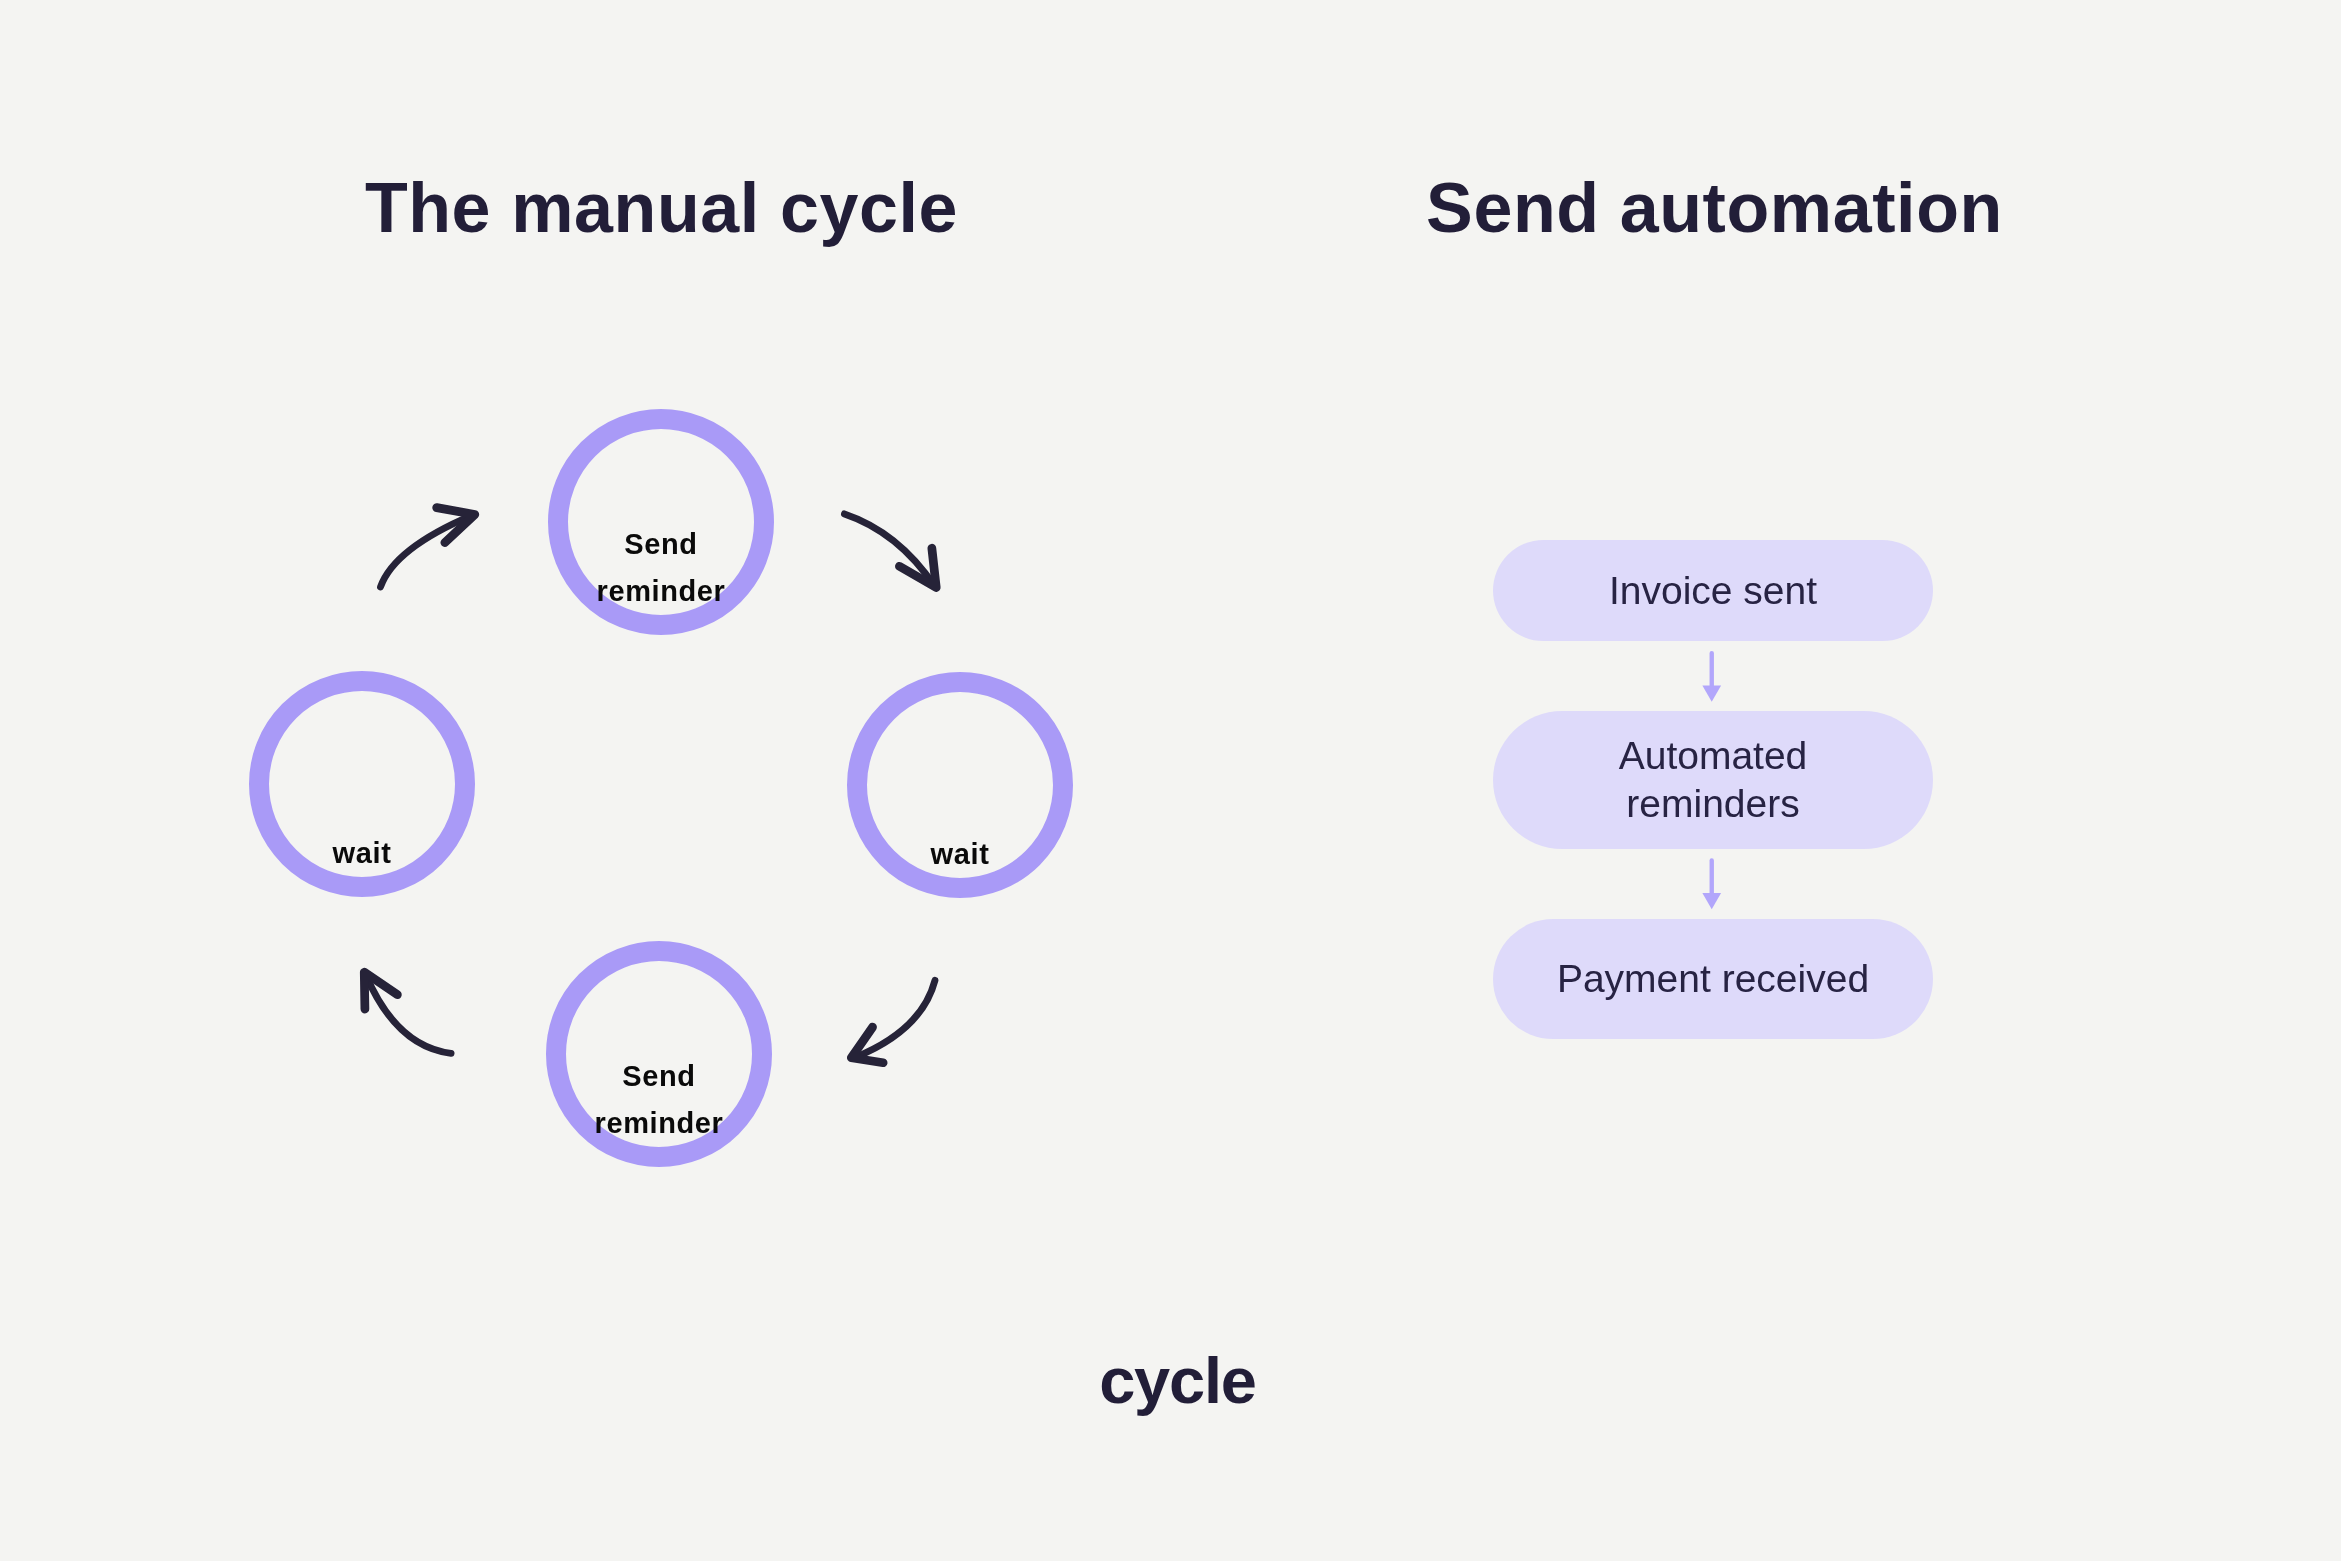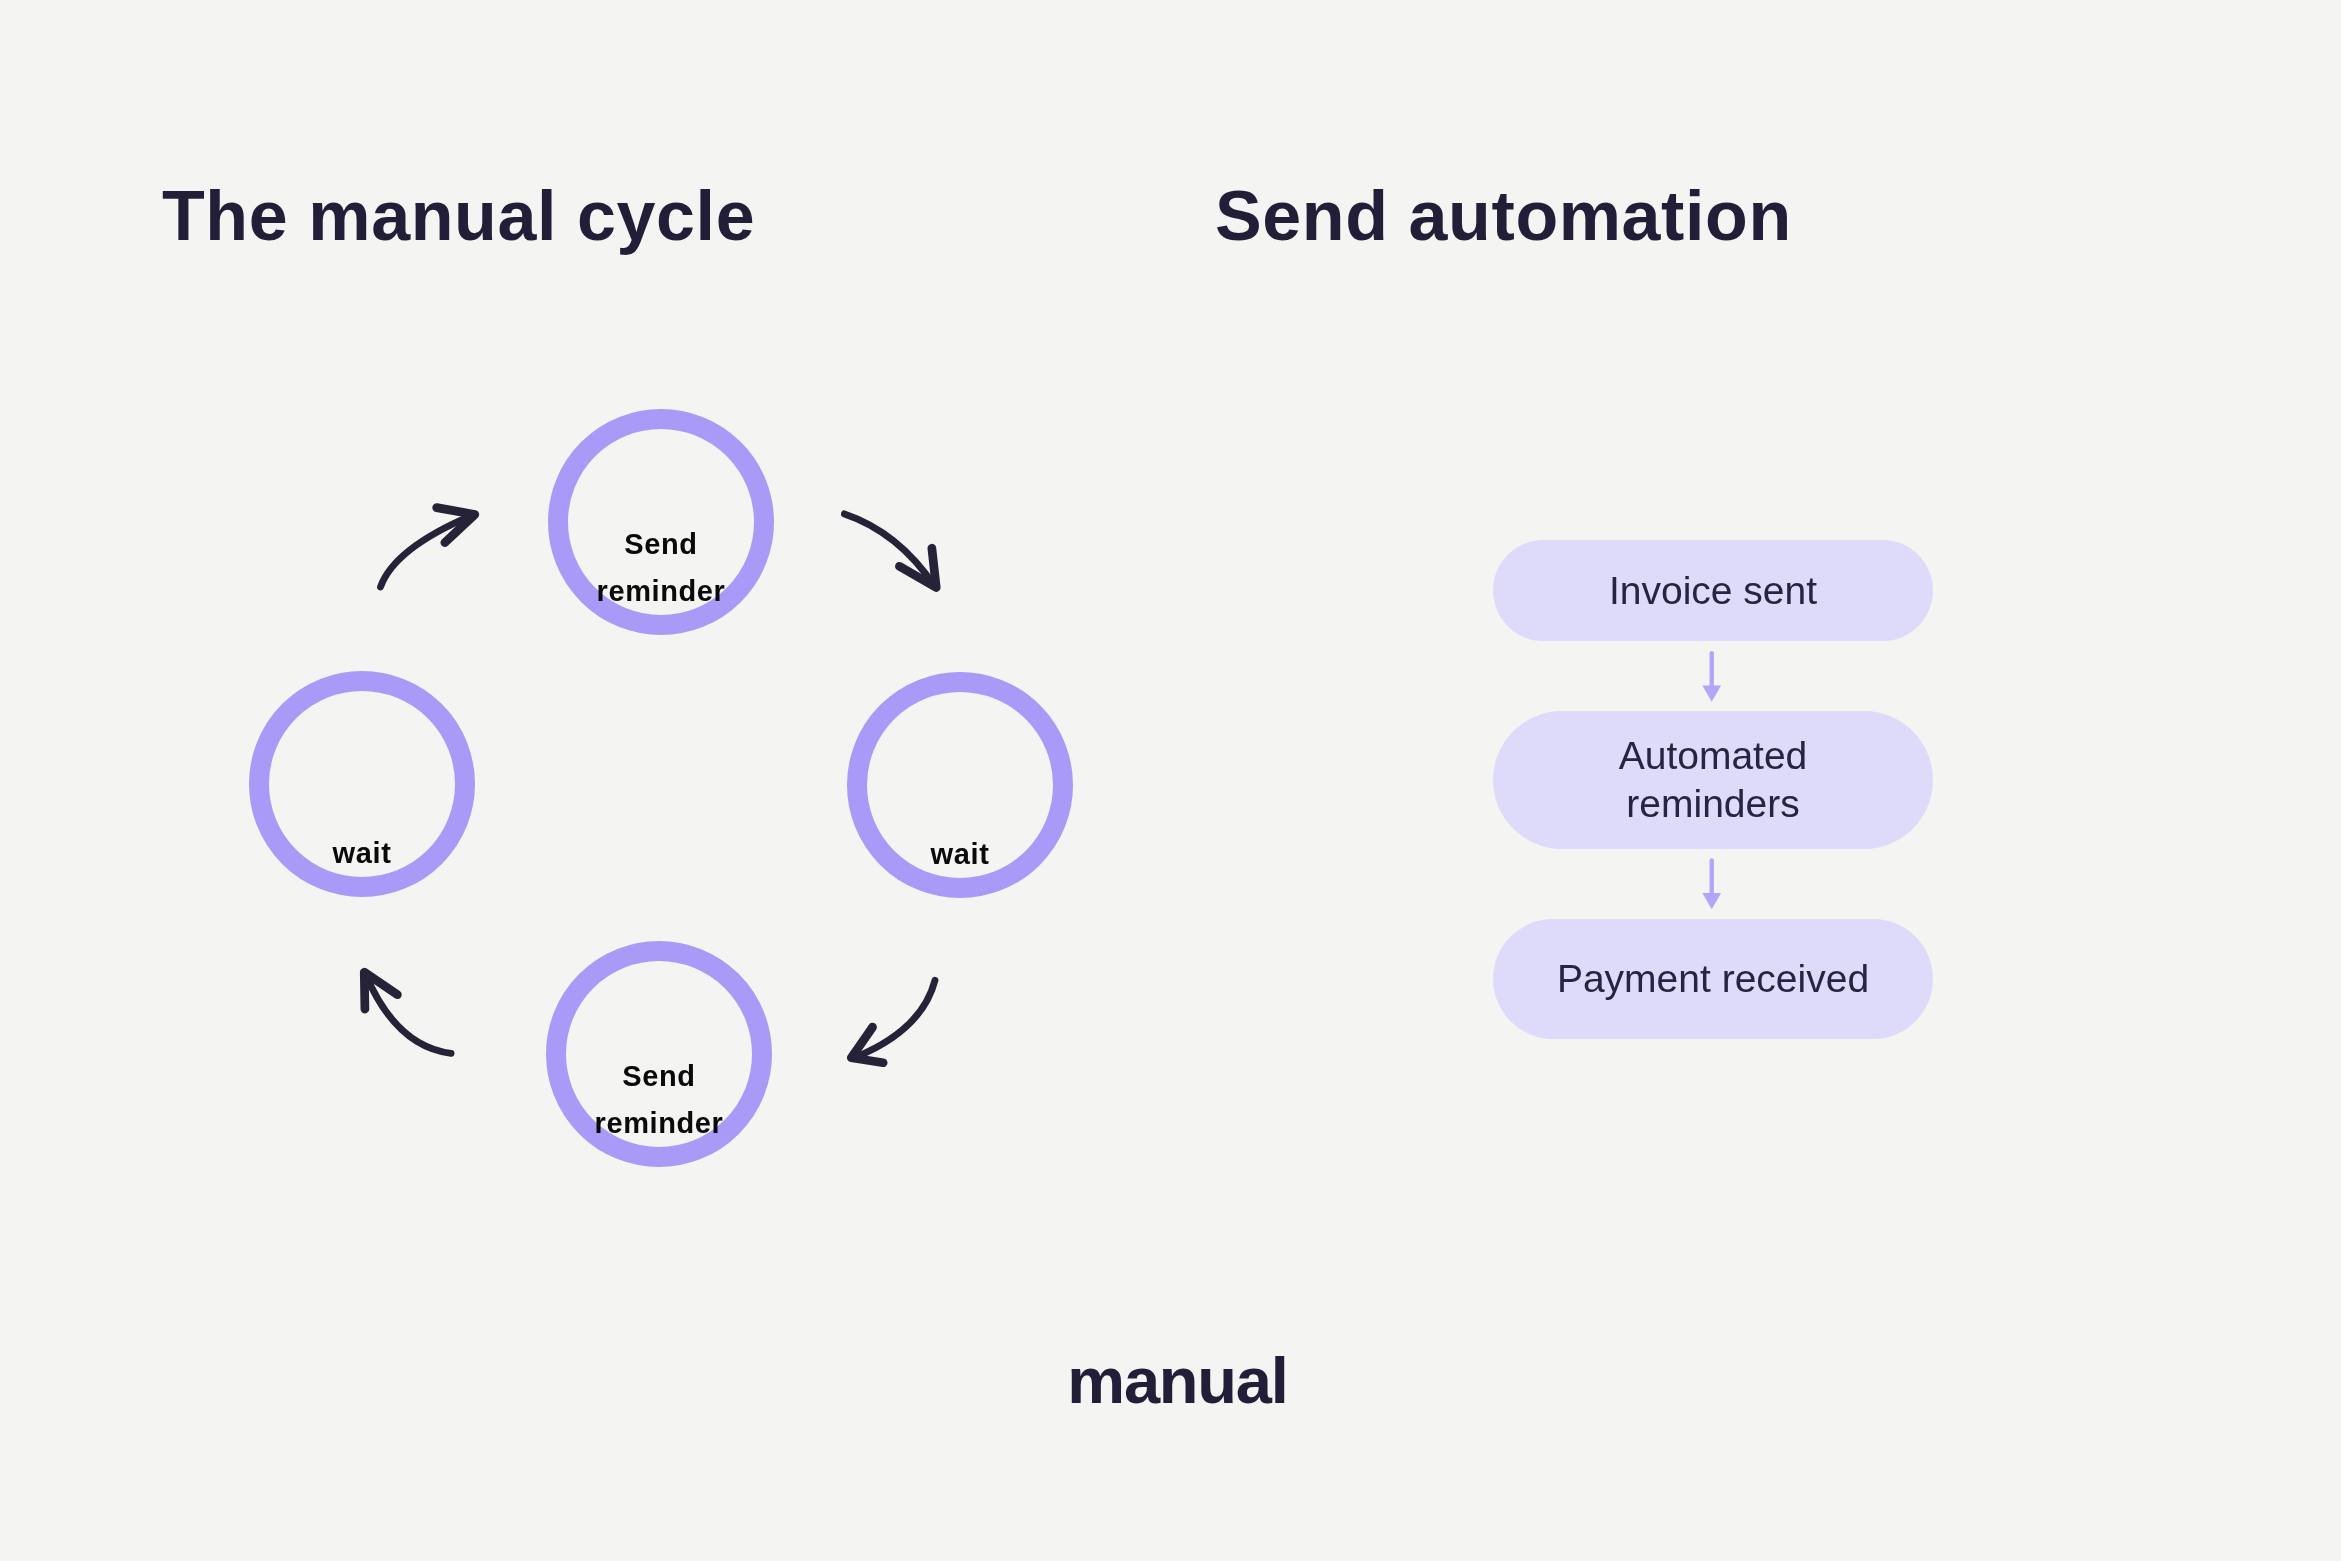--- a/index.html
+++ b/index.html
@@ -1,21 +1,21 @@
 <!DOCTYPE html>
 <html style="--c-background: #f4f4f2; --c-ring: #a99af7; --c-pill: #dedafa; --c-handArrow: #262338; --c-flowArrow: #b2a6fb; --c-title: #221e38; --c-label: #0a0a0a; --c-pillText: #272343;font-size:10px"><head>
 <meta charset="utf-8">
 <style>
   html,body{margin:0;padding:0;}
   body{font-family:"Liberation Sans", sans-serif;}
   .canvas{position:relative;width:2342px;height:1561px;overflow:hidden;background:var(--c-background);}
 
   .col-title{
-    position:absolute;top:180px;width:999px;
-    font-size:70px;line-height:1.05;font-weight:700;
+    position:absolute;top:172px;width:999px;
+    text-align:center;font-size:70px;line-height:1.05;font-weight:700;
     letter-spacing:0.6px;color:var(--c-title);
   }
   .col-title.left{left:162px;}
   .col-title.right{left:1215px;}
 
   .circle{
     position:absolute;box-sizing:border-box;width:226px;height:226px;
     border:20px solid var(--c-ring);border-radius:50%;
     display:flex;flex-direction:column;align-items:center;justify-content:flex-end;
     text-align:center;
@@ -110,16 +110,16 @@
     <g>
       <line class="flowline" x1="2741" y1="1046" x2="2741" y2="1100"></line>
       <polygon class="flowhead" points="2726,1098 2756,1098 2741,1124"></polygon>
     </g>
     <g>
       <line class="flowline" x1="2741" y1="1378" x2="2741" y2="1432"></line>
       <polygon class="flowhead" points="2726,1430 2756,1430 2741,1456"></polygon>
     </g>
   </svg>
 
-  <div class="logo">manual</div>
+  <div class="logo">cycle</div>
 
 </div>
 
 
 </body></html>

